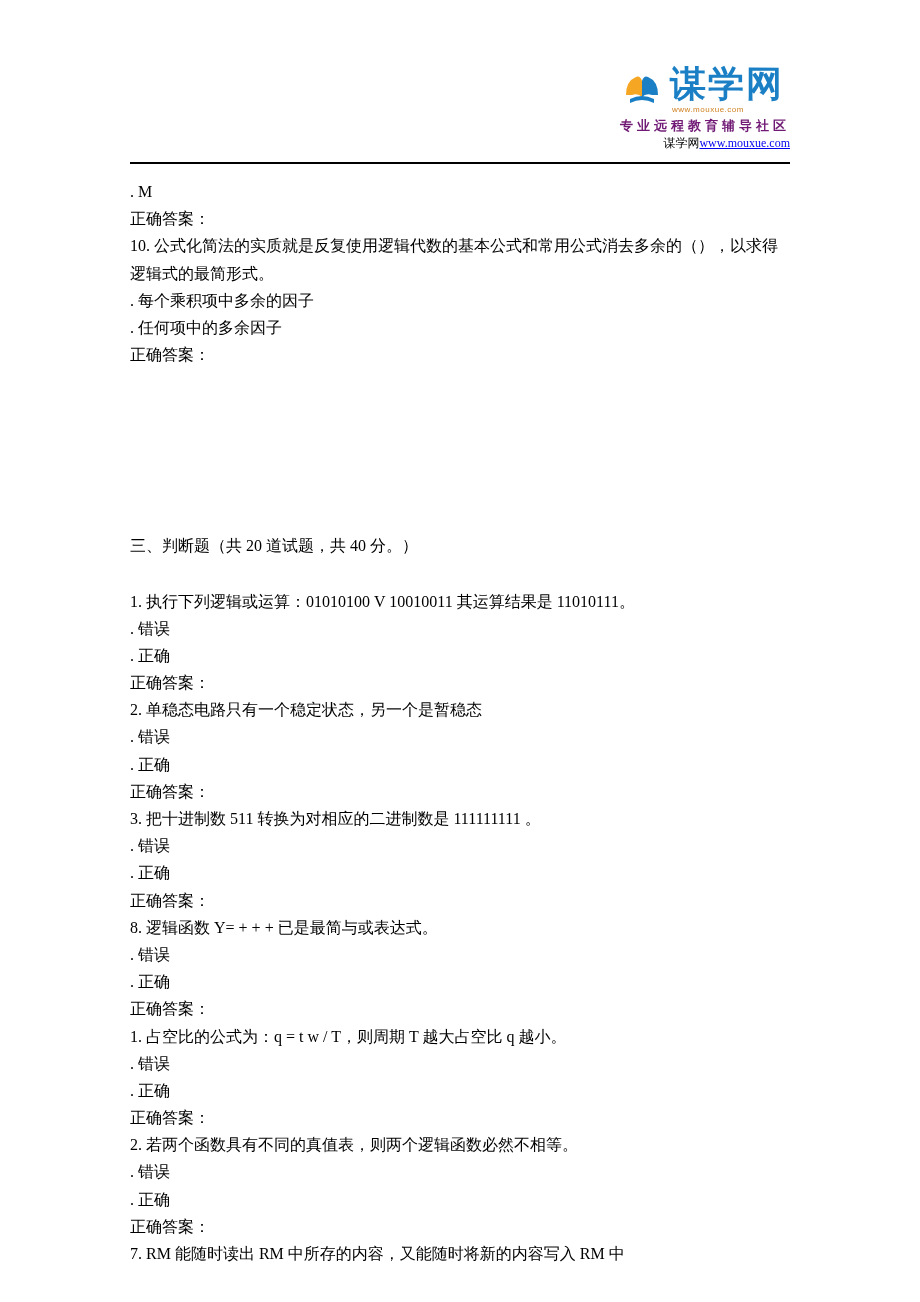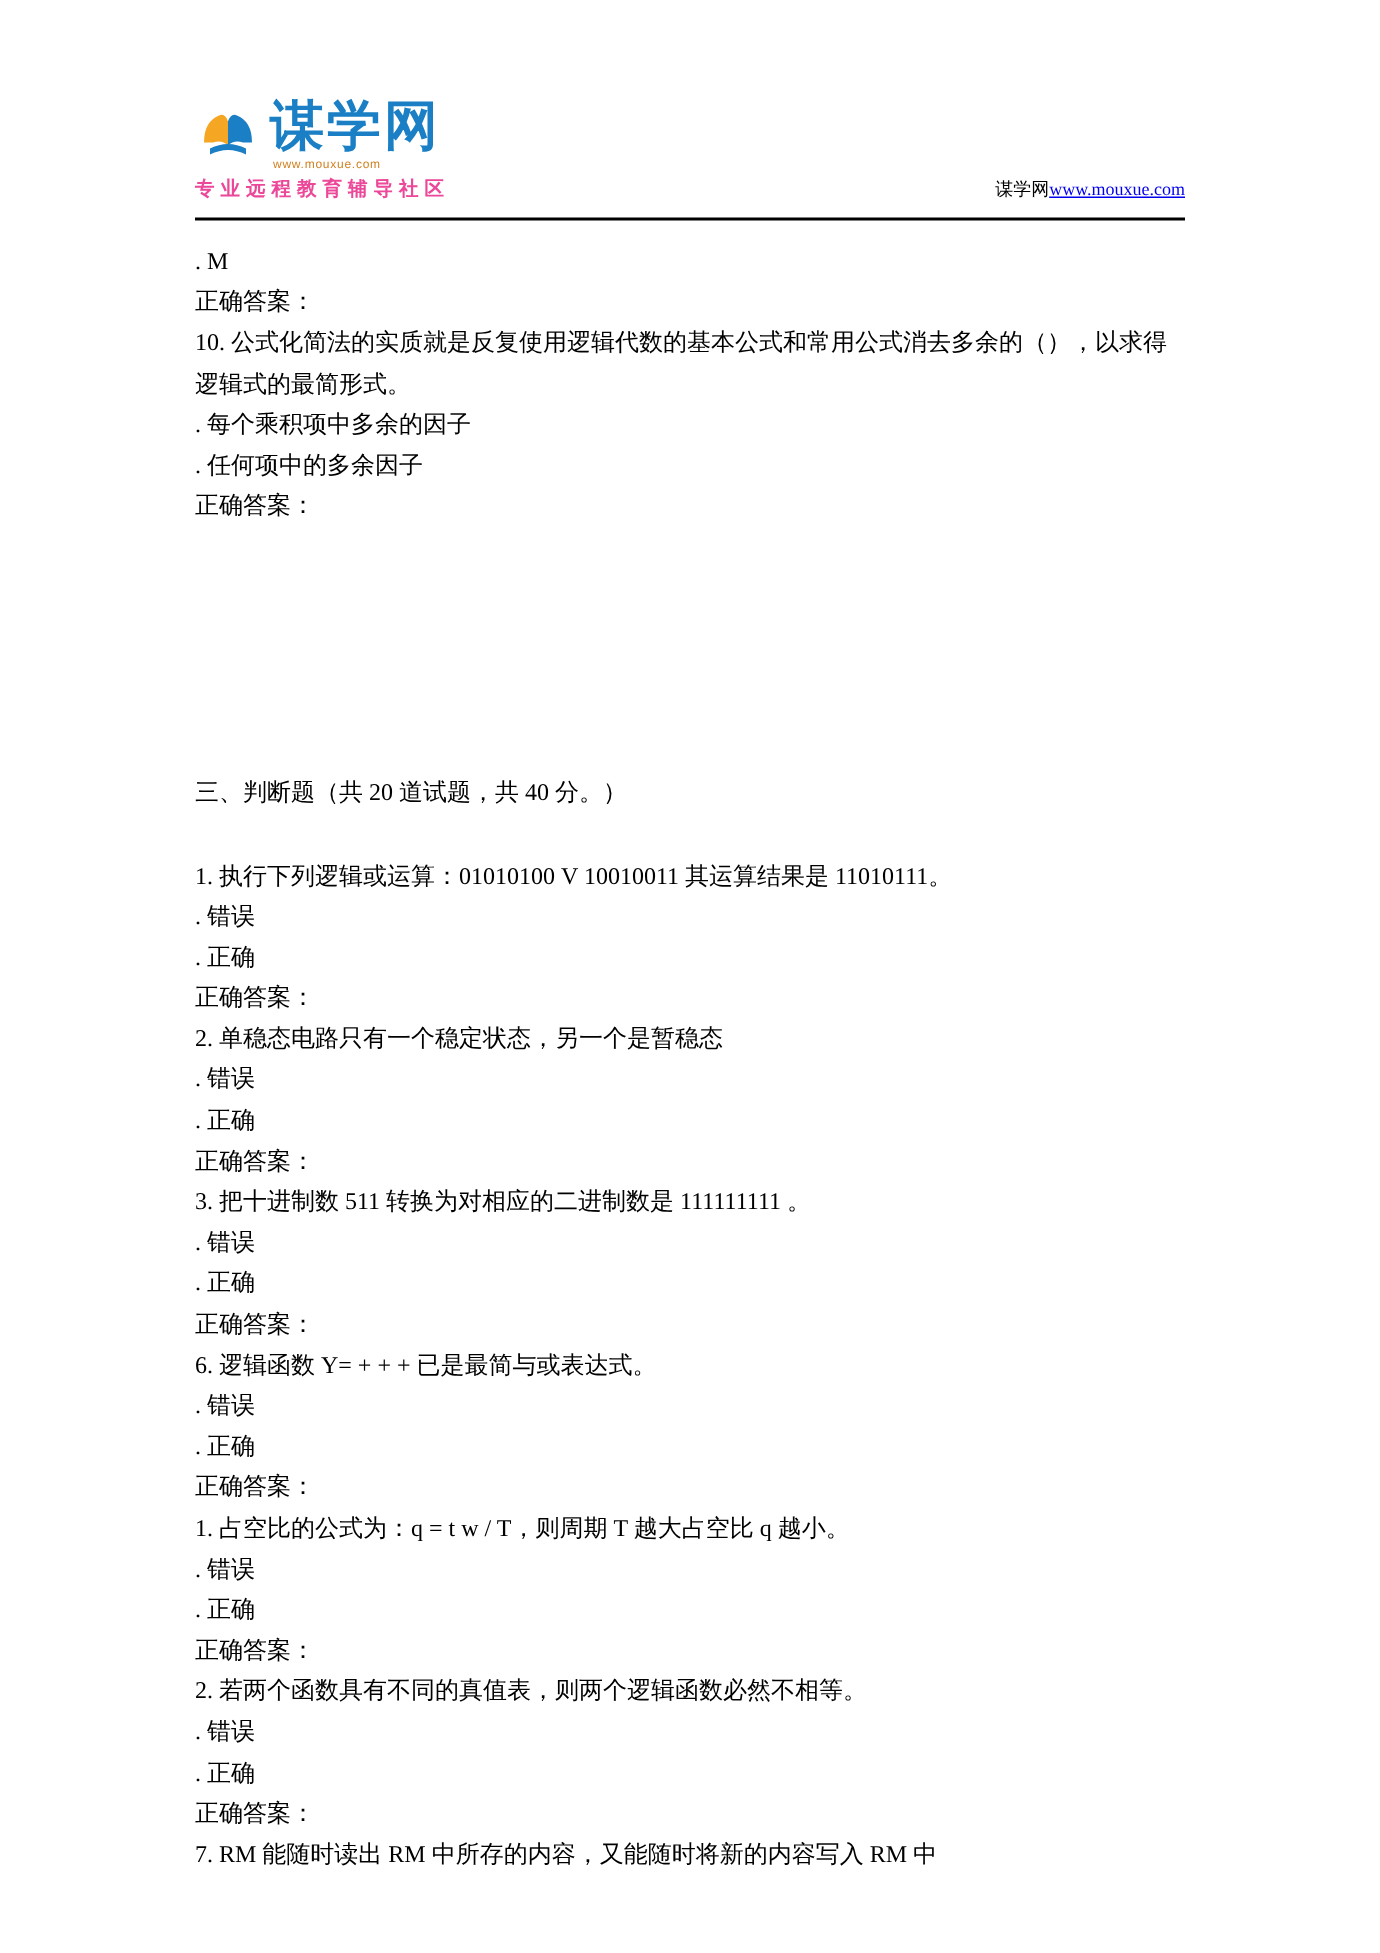--- a/index.html
+++ b/index.html
@@ -17,20 +17,21 @@
       position: relative;
     }
     .page {
       padding: 60px 130px 60px 130px;
     }
     .header {
       display: flex;
       justify-content: space-between;
       align-items: flex-end;
       margin-bottom: 8px;
+      flex-direction: column;
     }
     .logo {
       display: flex;
       flex-direction: column;
     }
     .logo-top {
       display: flex;
       align-items: center;
       gap: 6px;
     }
@@ -49,21 +50,21 @@
     .logo-url {
       font-size: 8px;
       color: #d08020;
       margin-top: -4px;
       margin-left: 2px;
       letter-spacing: 0.5px;
       font-family: Arial, sans-serif;
     }
     .logo-subtitle {
       font-size: 13px;
-      color: #ec4899;
+      color: #701a75;
       letter-spacing: 4px;
       margin-top: 3px;
       font-family: "Microsoft YaHei", sans-serif;
       font-weight: bold;
     }
     .header-right {
       font-size: 12px;
       padding-bottom: 0px;
       font-family: "SimSun", "宋体", serif;
     }
@@ -147,21 +148,21 @@
     <p>2.  单稳态电路只有一个稳定状态，另一个是暂稳态</p>
     <p>. 错误</p>
     <p>. 正确</p>
     <p>正确答案：</p>
 
     <p>3.  把十进制数 511 转换为对相应的二进制数是 111111111 。</p>
     <p>. 错误</p>
     <p>. 正确</p>
     <p>正确答案：</p>
 
-    <p>6.  逻辑函数 Y= + + + 已是最简与或表达式。</p>
+    <p>8.  逻辑函数 Y= + + + 已是最简与或表达式。</p>
     <p>. 错误</p>
     <p>. 正确</p>
     <p>正确答案：</p>
 
     <p>1.  占空比的公式为：q = t w / T，则周期 T 越大占空比 q 越小。</p>
     <p>. 错误</p>
     <p>. 正确</p>
     <p>正确答案：</p>
 
     <p>2.  若两个函数具有不同的真值表，则两个逻辑函数必然不相等。</p>

